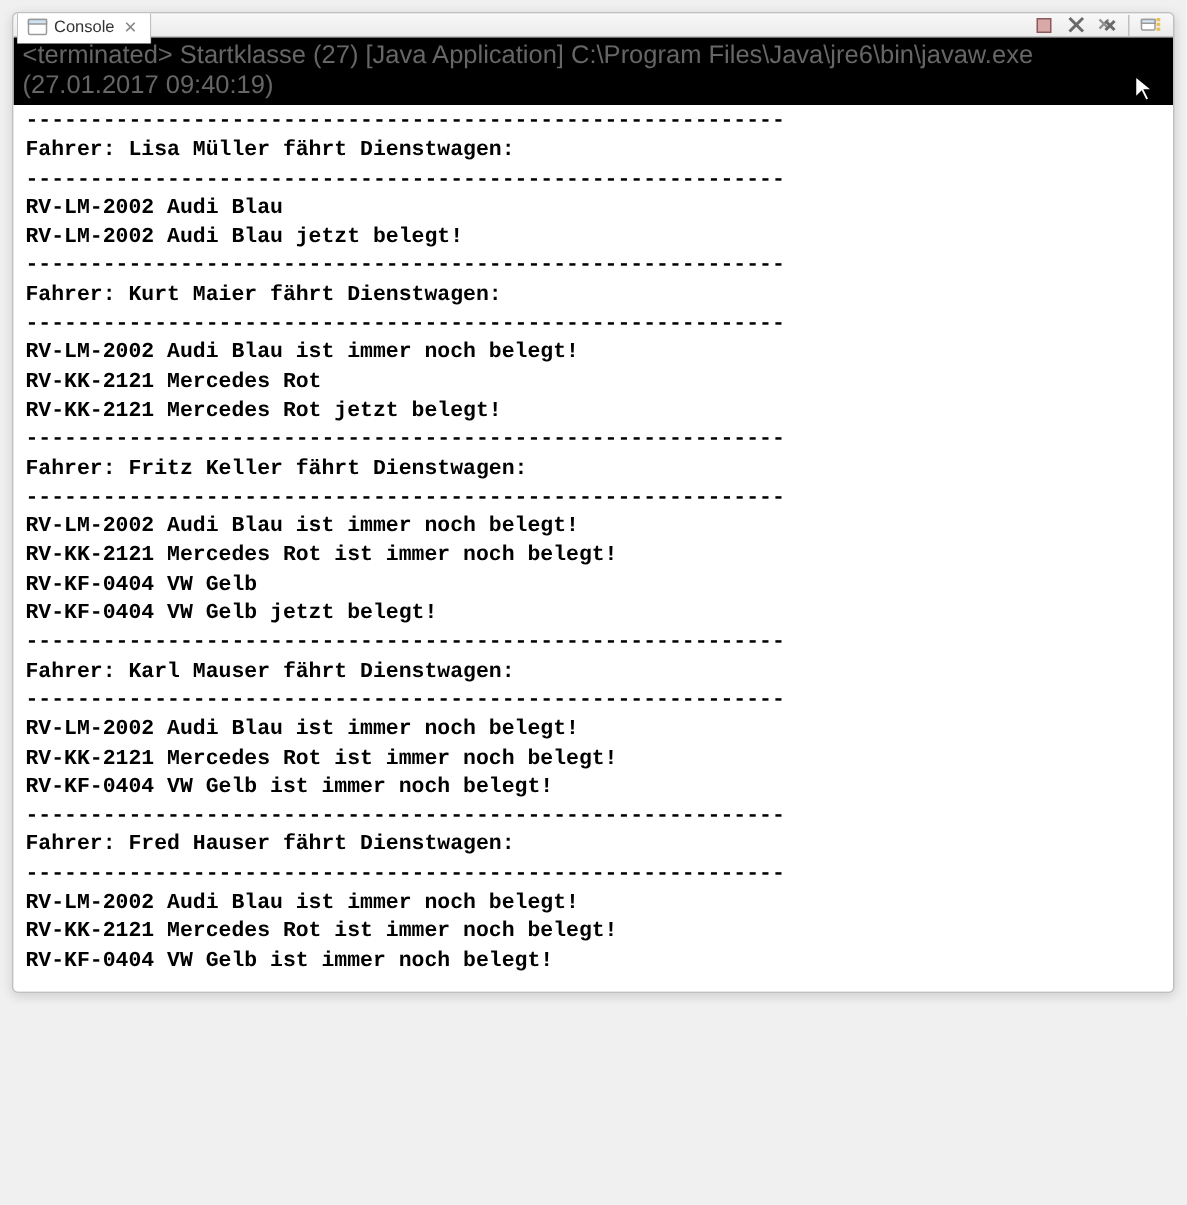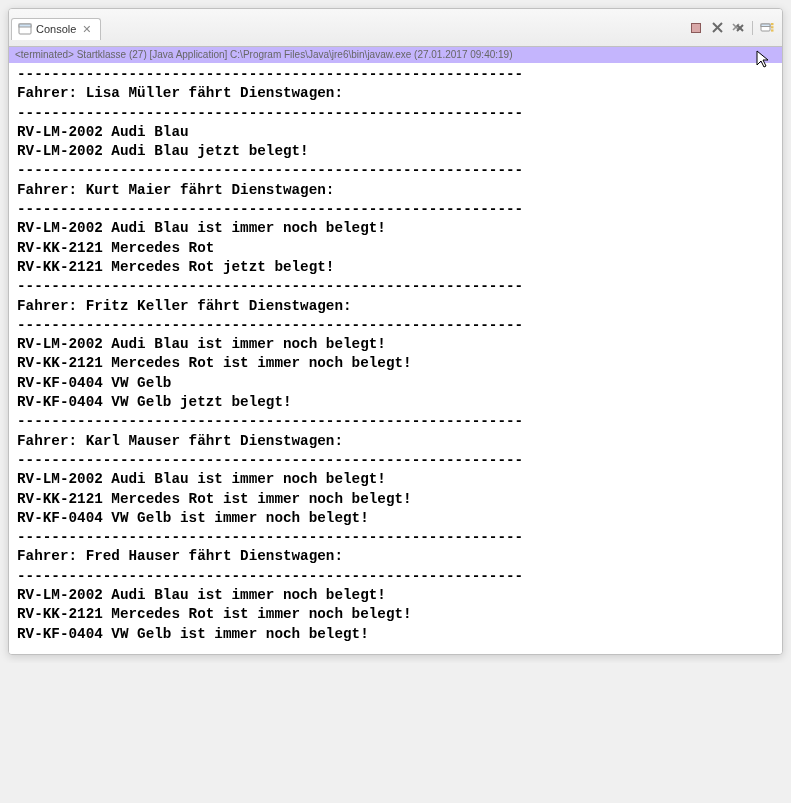--- a/index.html
+++ b/index.html
@@ -18,21 +18,21 @@
       border: 1px solid #c0c0c0;
       border-radius: 4px;
       box-shadow: 0 2px 8px rgba(0,0,0,0.15);
       overflow: hidden;
     }
     .tab-bar {
       display: flex;
       align-items: center;
       background: linear-gradient(to bottom, #f8f8f8, #ececec);
       border-bottom: 1px solid #c0c0c0;
-      height: 38px;
+      height: 16px;
       padding: 0 2px;
     }
     .tab {
       display: flex;
       align-items: center;
       gap: 4px;
       background: #ffffff;
       border: 1px solid #c0c0c0;
       border-bottom: none;
       border-radius: 3px 3px 0 0;
@@ -77,24 +77,24 @@
     .tb-btn svg {
       display: block;
     }
     .separator {
       width: 1px;
       height: 14px;
       background: #c0c0c0;
       margin: 0 2px;
     }
     .status-line {
-      font-size: 10px;
+      font-size: 17px;
       color: #666;
       padding: 2px 6px 3px 6px;
-      background: #c4b5fd;
+      background: #000000;
     }
     .console-output {
       font-family: "Consolas", "Courier New", monospace;
       font-size: 14.3px;
       line-height: 1.35;
       font-weight: bold;
       color: #000;
       padding: 2px 8px 10px 8px;
       white-space: pre;
       background: #ffffff;

